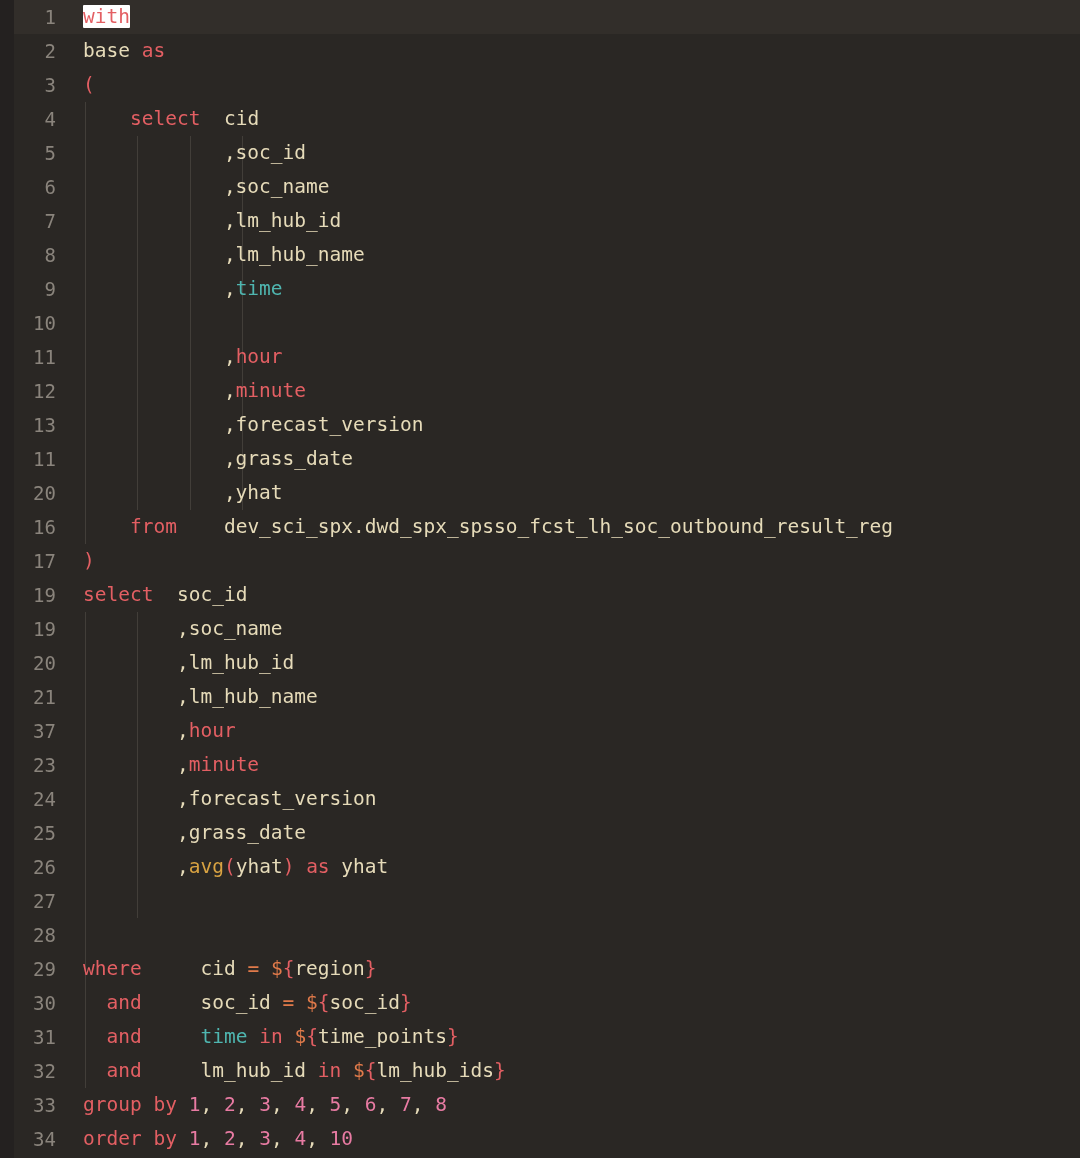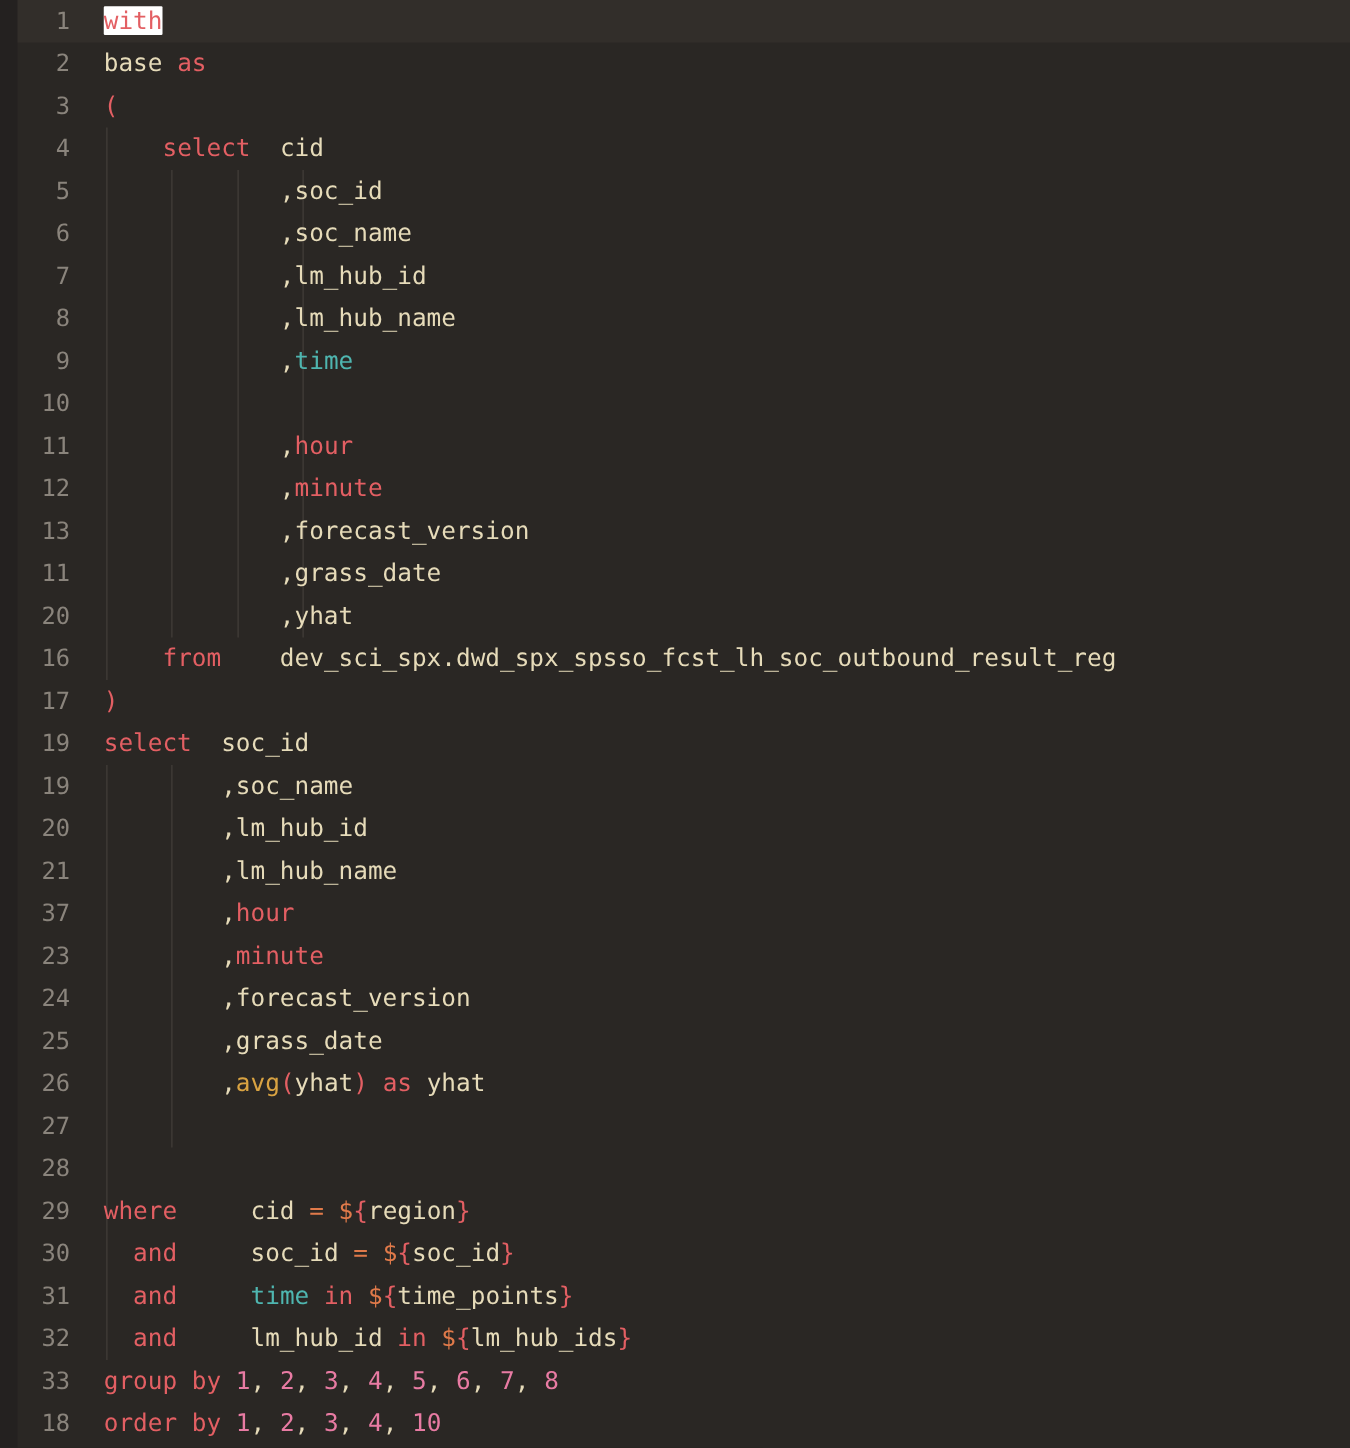--- a/index.html
+++ b/index.html
@@ -140,15 +140,15 @@
       <div class="row"><span class="gutter">24</span><span class="content"><span class="id">        ,forecast_version</span></span></div>
       <div class="row"><span class="gutter">25</span><span class="content"><span class="id">        ,grass_date</span></span></div>
       <div class="row"><span class="gutter">26</span><span class="content"><span class="id">        ,</span><span class="fn">avg</span><span class="punc">(</span><span class="id">yhat</span><span class="punc">)</span><span class="id"> </span><span class="kw">as</span><span class="id"> yhat</span></span></div>
       <div class="row"><span class="gutter">27</span></div>
       <div class="row"><span class="gutter">28</span></div>
       <div class="row"><span class="gutter">29</span><span class="content"><span class="kw">where</span><span class="id">     cid </span><span class="op">=</span><span class="id"> </span><span class="op">$</span><span class="punc">{</span><span class="id">region</span><span class="punc">}</span></span></div>
       <div class="row"><span class="gutter">30</span><span class="content"><span class="id">  </span><span class="kw">and</span><span class="id">     soc_id </span><span class="op">=</span><span class="id"> </span><span class="op">$</span><span class="punc">{</span><span class="id">soc_id</span><span class="punc">}</span></span></div>
       <div class="row"><span class="gutter">31</span><span class="content"><span class="id">  </span><span class="kw">and</span><span class="id">     </span><span class="type">time</span><span class="id"> </span><span class="kw">in</span><span class="id"> </span><span class="op">$</span><span class="punc">{</span><span class="id">time_points</span><span class="punc">}</span></span></div>
       <div class="row"><span class="gutter">32</span><span class="content"><span class="id">  </span><span class="kw">and</span><span class="id">     lm_hub_id </span><span class="kw">in</span><span class="id"> </span><span class="op">$</span><span class="punc">{</span><span class="id">lm_hub_ids</span><span class="punc">}</span></span></div>
       <div class="row"><span class="gutter">33</span><span class="content"><span class="kw">group by </span><span class="num">1</span><span class="cm">, </span><span class="num">2</span><span class="cm">, </span><span class="num">3</span><span class="cm">, </span><span class="num">4</span><span class="cm">, </span><span class="num">5</span><span class="cm">, </span><span class="num">6</span><span class="cm">, </span><span class="num">7</span><span class="cm">, </span><span class="num">8</span></span></div>
-      <div class="row"><span class="gutter">18</span><span class="content"><span class="kw">order by </span><span class="num">1</span><span class="cm">, </span><span class="num">2</span><span class="cm">, </span><span class="num">3</span><span class="cm">, </span><span class="num">4</span><span class="cm">, </span><span class="num">10</span></span></div>
+      <div class="row"><span class="gutter">34</span><span class="content"><span class="kw">order by </span><span class="num">1</span><span class="cm">, </span><span class="num">2</span><span class="cm">, </span><span class="num">3</span><span class="cm">, </span><span class="num">4</span><span class="cm">, </span><span class="num">10</span></span></div>
     </div>
 </div>
 
 </body></html>

